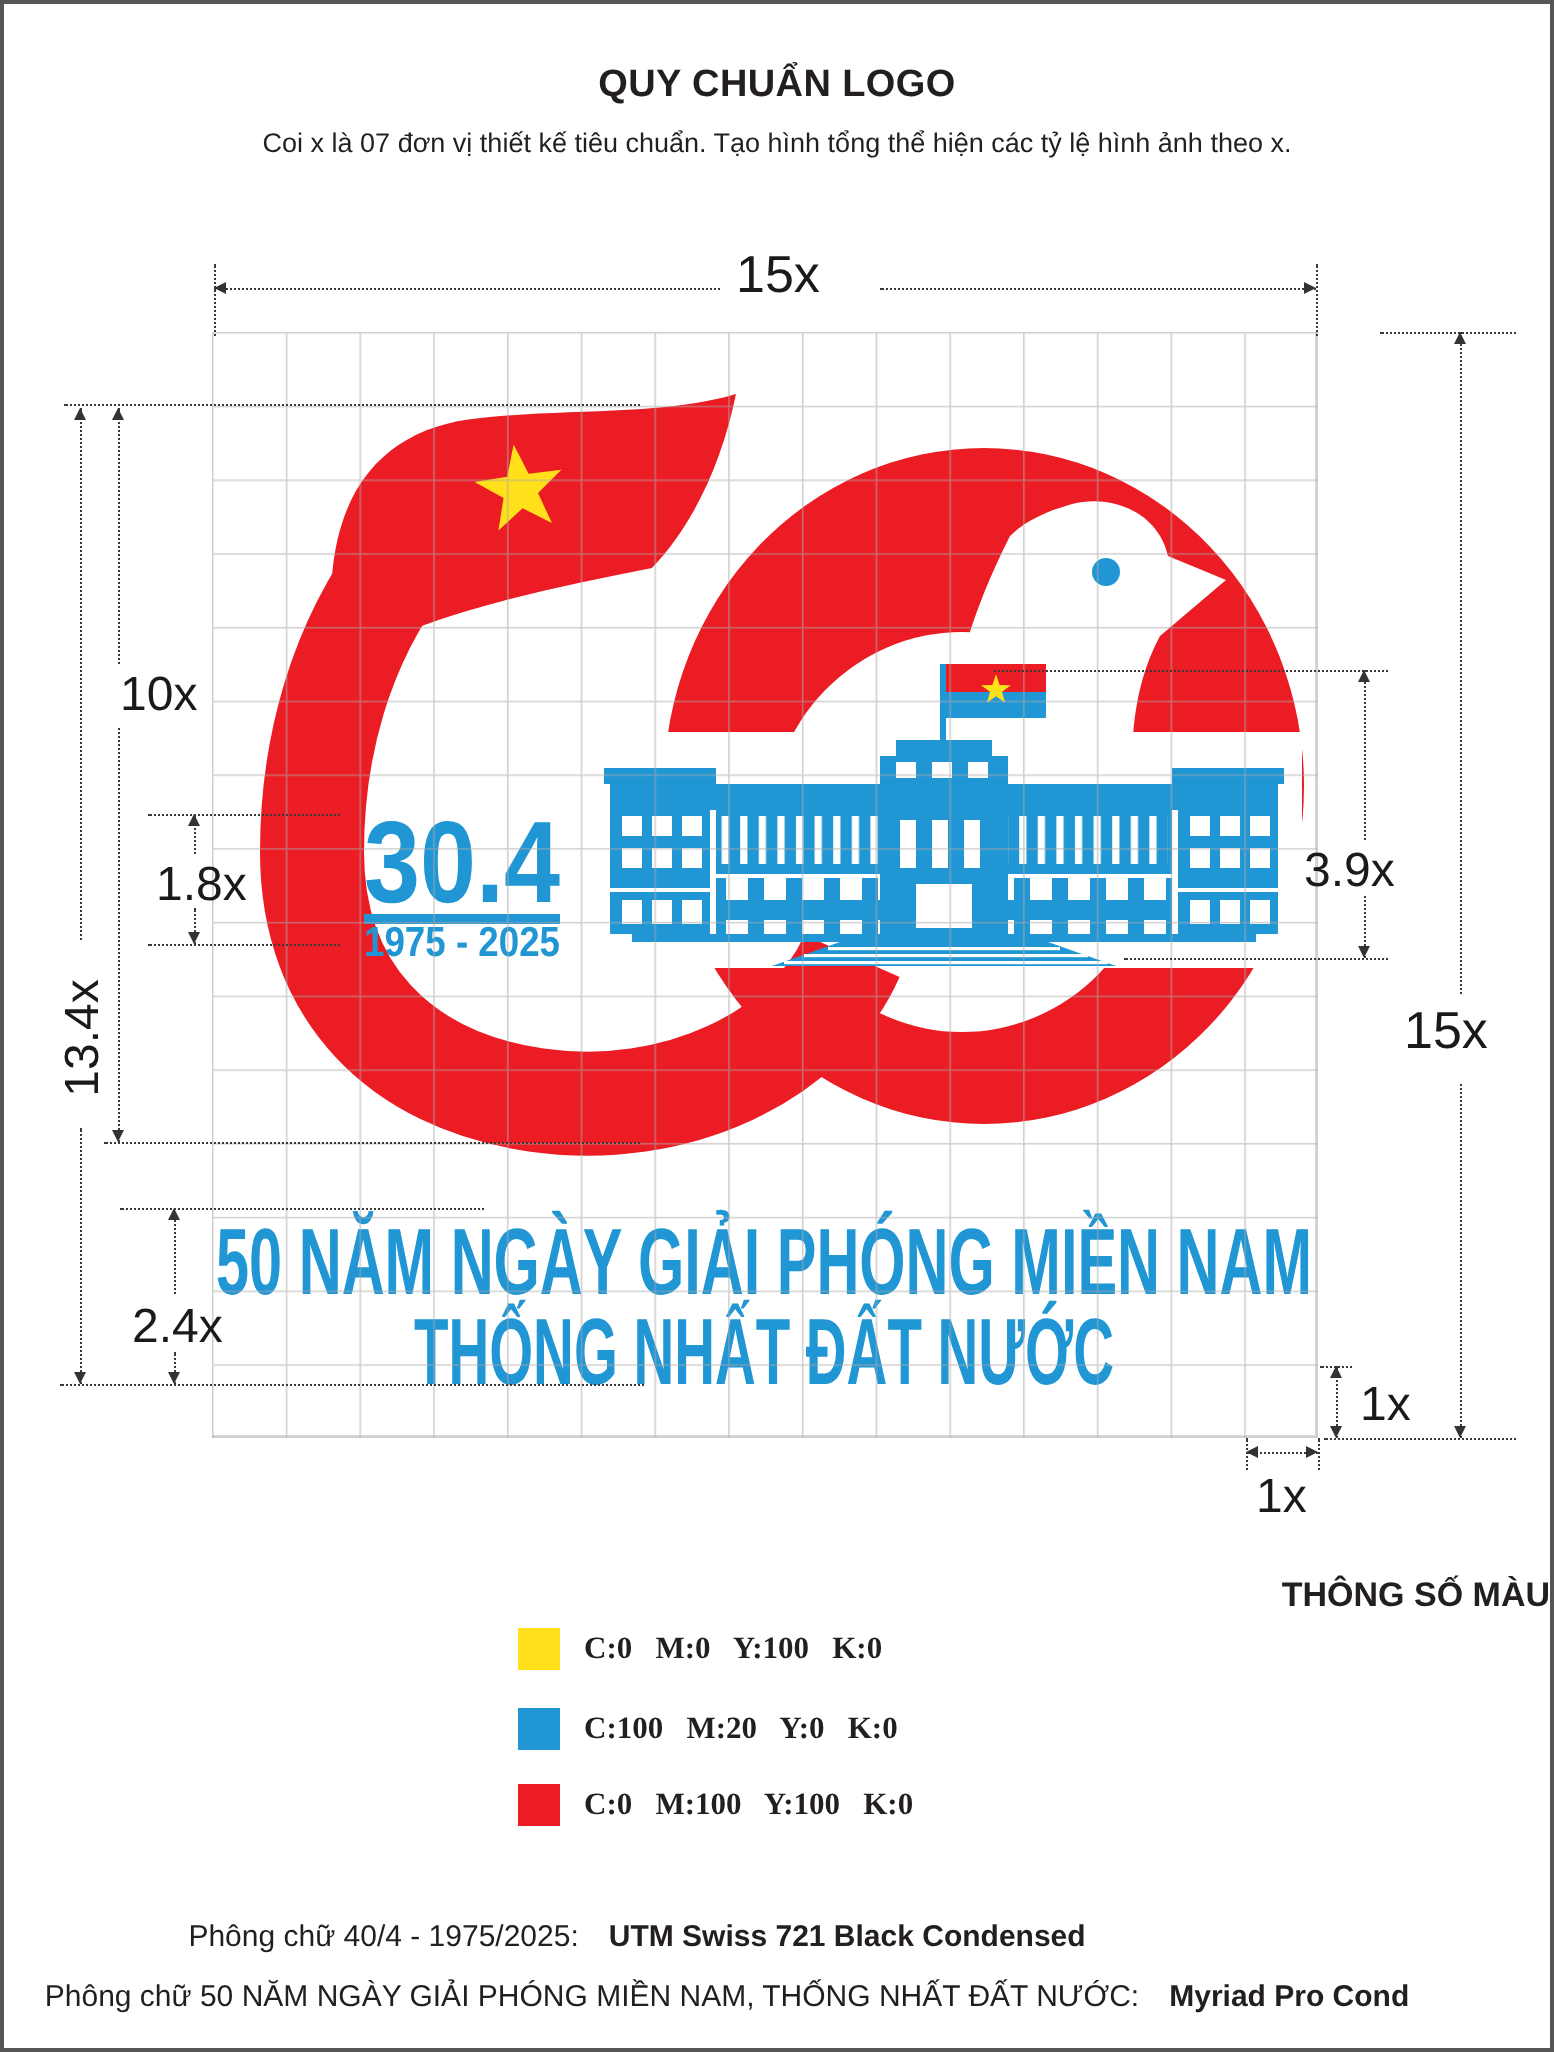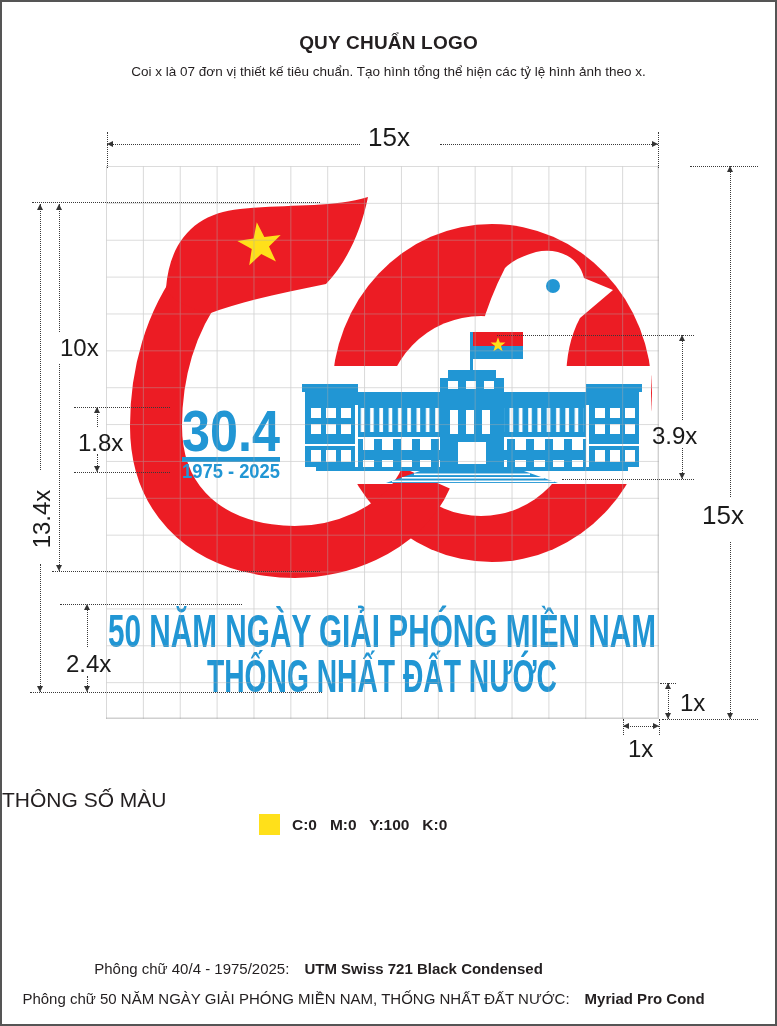--- a/index.html
+++ b/index.html
@@ -16,22 +16,22 @@
   .dim.big{font-size:26px;}
   .dim.med{font-size:24px;}
   .dim.sm{font-size:24px;}
   .rot{transform:rotate(-90deg);transform-origin:center;}
   .ar{position:absolute;width:0;height:0;border-style:solid;}
   .ar-l{border-width:3px 6px 3px 0;border-color:transparent #333 transparent transparent;}
   .ar-r{border-width:3px 0 3px 6px;border-color:transparent transparent transparent #333;}
   .ar-u{border-width:0 3px 6px 3px;border-color:transparent transparent #333 transparent;}
   .ar-d{border-width:6px 3px 0 3px;border-color:#333 transparent transparent transparent;}
   
-  .legend-title{position:absolute;left:0;width:100%;top:786px;text-align:left;font-weight:normal;font-size:21px;}
-  .lg-row{position:absolute;left:257px;display:flex;align-items:center;}
+  .legend-title{position:absolute;left:0;width:100%;top:786px;text-align:right;font-weight:bold;font-size:17px;}
+  .lg-row{position:absolute;left:257px;display:flex;align-items:center;font-family:Liberation Serif, serif;}
   .lg-sw{width:21px;height:21px;margin-right:12px;}
   .lg-tx{font-weight:bold;font-size:15.5px;white-space:pre;}
   .foot{position:absolute;left:0;width:100%;text-align:center;font-size:15px;}
   .foot b{margin-left:15px;}
 </style>
 </head>
 <body>
 
 <div class="page">
 
@@ -209,20 +209,28 @@
   <div class="dl-h" style="left:621px;top:724px;width:36px;"></div>
   <div class="ar ar-l" style="left:621px;top:721px;"></div>
     <div class="ar ar-r" style="left:651px;top:721px;"></div>
   <div class="dim sm" style="left:626px;top:733px;">1x</div>
 
   <div class="legend-title">THÔNG SỐ MÀU</div>
   <div class="lg-row" style="top:812px;">
     <div class="lg-sw" style="background-color: rgb(255, 224, 26);"></div>
     <div class="lg-tx">C:0   M:0   Y:100   K:0</div>
   </div>
+  <div class="lg-row" style="top:852px;">
+    <div class="lg-sw" style="background-color: rgb(33, 150, 212);"></div>
+    <div class="lg-tx">C:100   M:20   Y:0   K:0</div>
+  </div>
+  <div class="lg-row" style="top:890px;">
+    <div class="lg-sw" style="background-color: rgb(236, 28, 36);"></div>
+    <div class="lg-tx">C:0   M:100   Y:100   K:0</div>
+  </div>
 
   <div class="foot" style="top:958px;transform:translateX(-70px);">
     <span>Phông chữ 40/4 - 1975/2025:</span><b>UTM Swiss 721 Black Condensed</b>
   </div>
   <div class="foot" style="top:988px;transform:translateX(-25px);">
     <span>Phông chữ 50 NĂM NGÀY GIẢI PHÓNG MIỀN NAM, THỐNG NHẤT ĐẤT NƯỚC:</span><b>Myriad Pro Cond</b>
   </div>
 
 </div>
 

